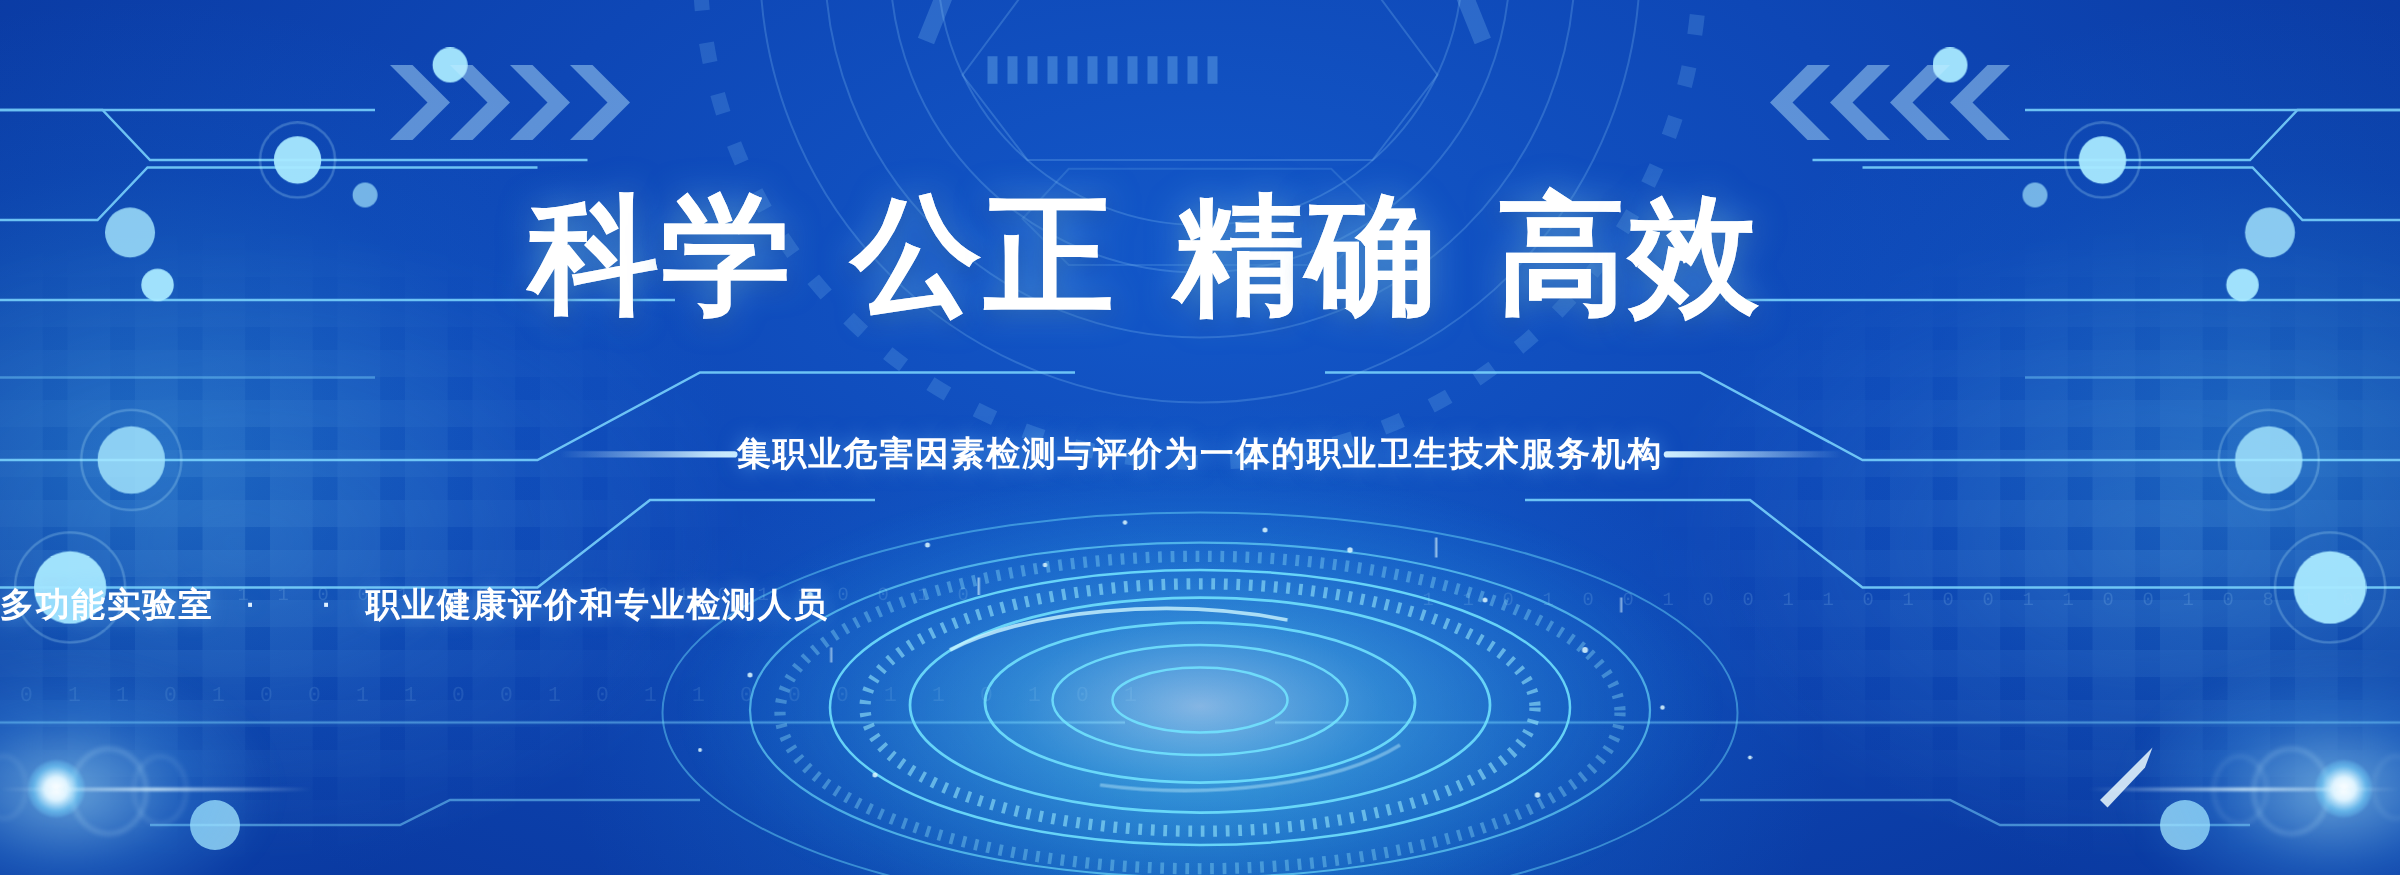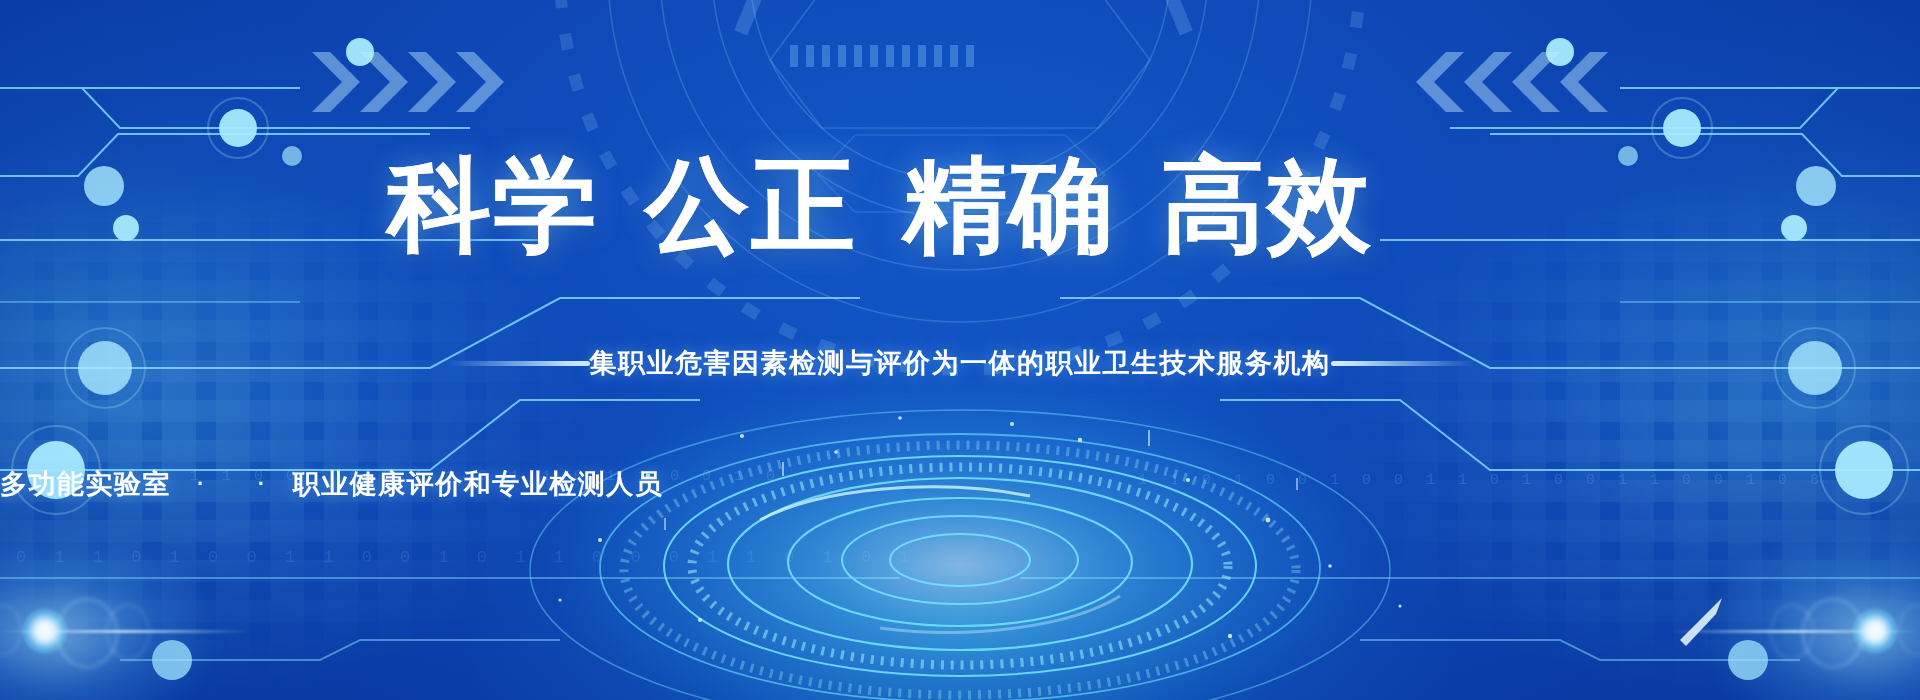--- a/index.html
+++ b/index.html
@@ -37,20 +37,21 @@
   }
 
   
   .headline{
     position:absolute;left:0;top:147px;width:1760px;text-align:center;
     font-size:104px;font-weight:900;line-height:116px;letter-spacing:2px;
     color:#ffffff;
     background:linear-gradient(180deg,#ffffff 0%,#ffffff 40%,#eaf6ff 58%,#ffffff 76%,#ffffff 100%);
     -webkit-background-clip:text;background-clip:text;
     text-shadow:0 0 26px rgba(130,210,255,.55), 0 4px 16px rgba(4,40,110,.45);
+    padding-left:36px;
   }
   .headline span{display:inline-block;}
   .hl-gap{width:46px;}
 
   
   .subrow{
     position:absolute;left:0;top:345px;width:1920px;
     display:flex;align-items:center;justify-content:center;
   }
   .dash{height:5px;width:142px;border-radius:3px;}

